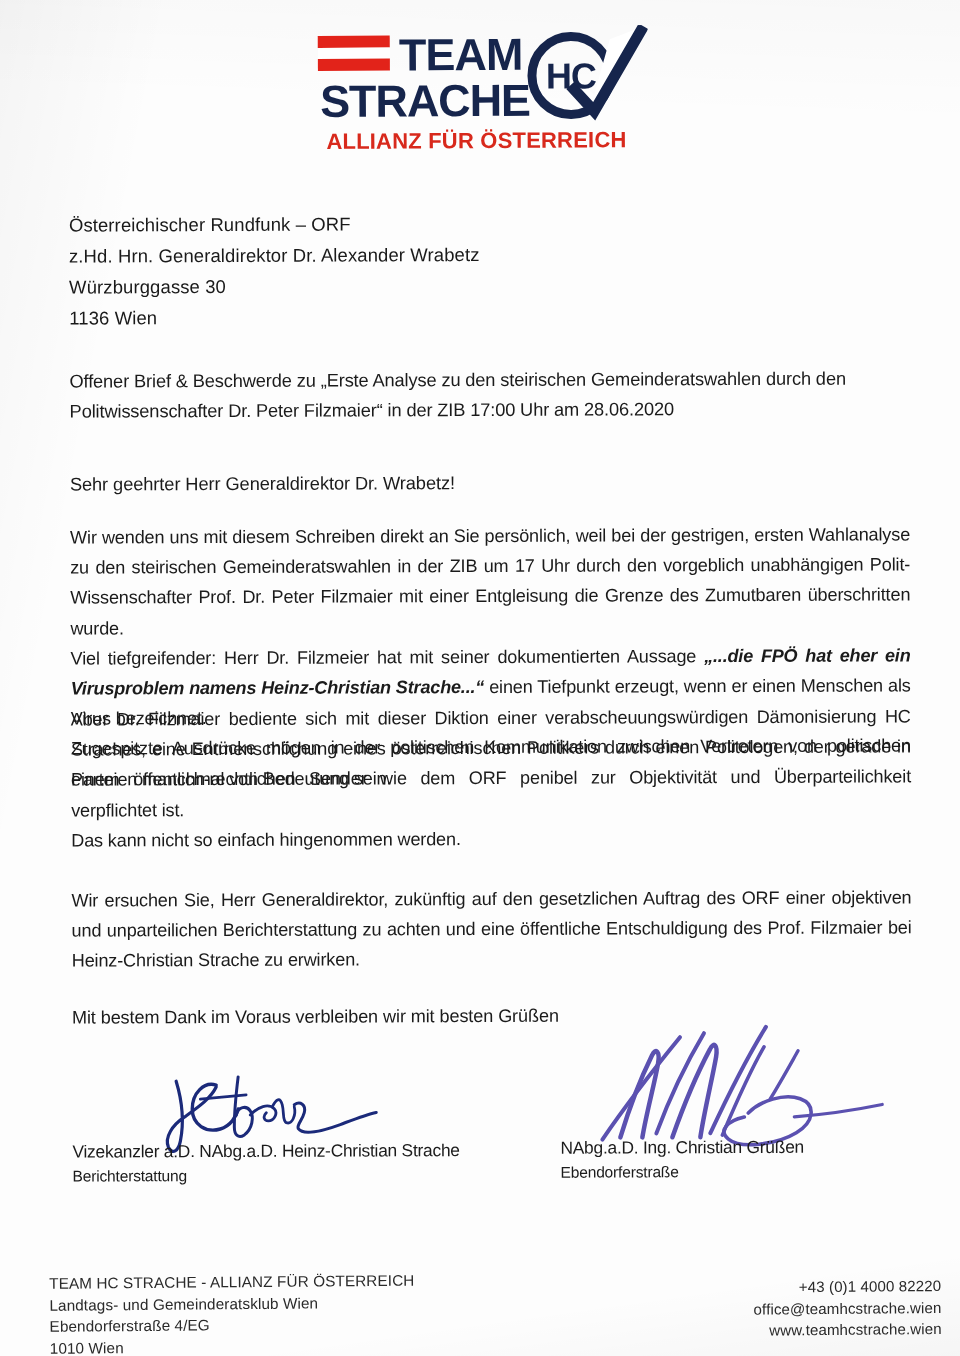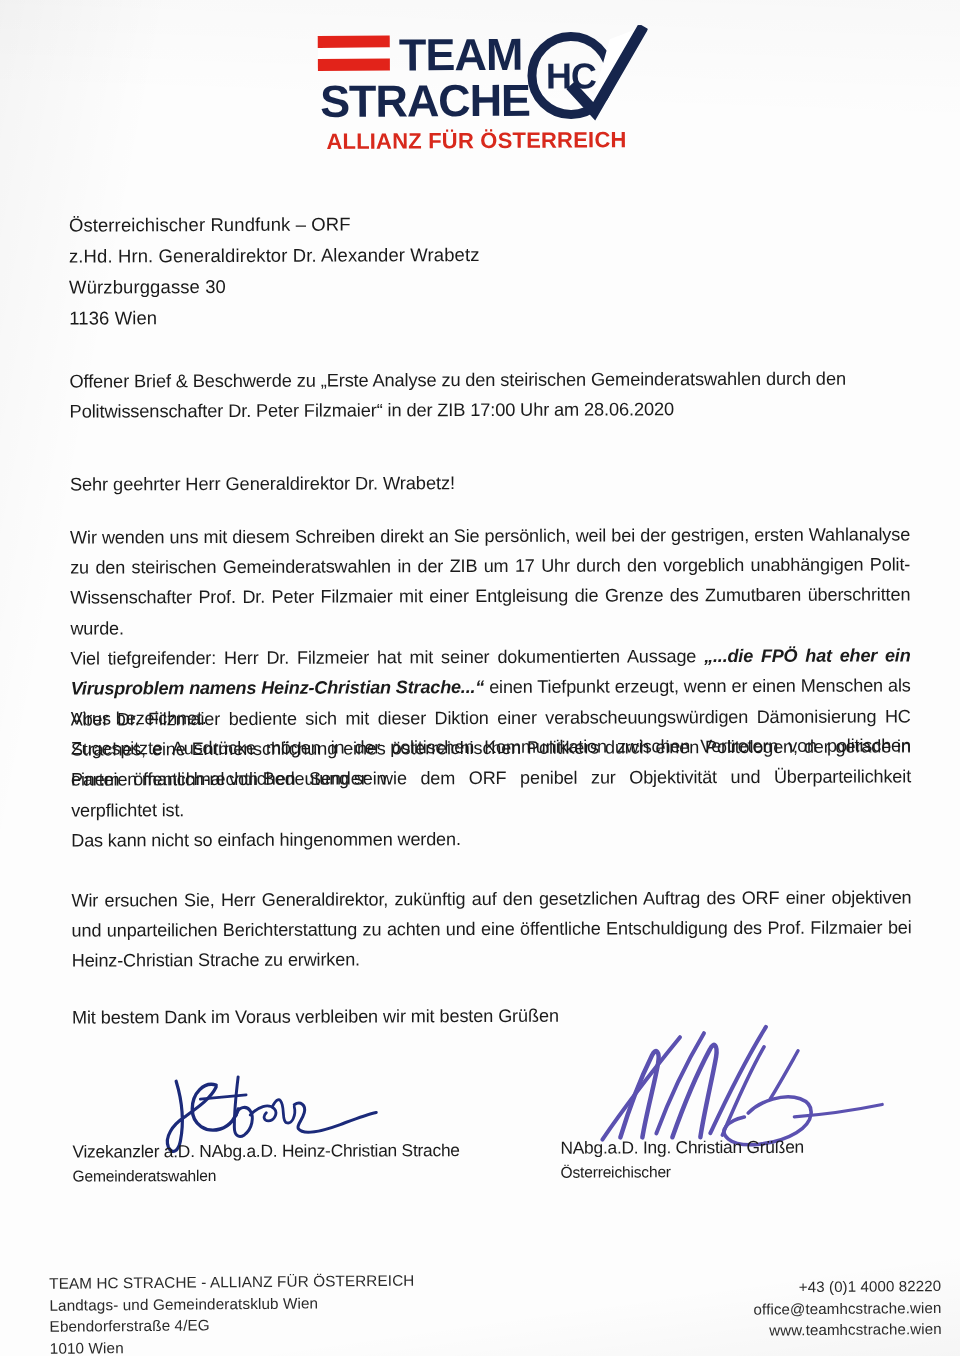--- a/index.html
+++ b/index.html
@@ -292,23 +292,23 @@
         <path d="M116 112 C132 78, 152 38, 172 6" stroke-width="4"></path>
         <path d="M128 114 C140 86, 156 50, 170 26" stroke-width="3.6"></path>
         <path d="M150 96 C132 100, 124 110, 134 118 C146 128, 182 124, 202 112
                  C220 101, 222 84, 206 78 C190 72, 166 80, 154 92" stroke-width="3.6"></path>
         <path d="M176 78 C186 62, 196 44, 204 30" stroke-width="3.4"></path>
         <path d="M200 96 C228 94, 258 90, 288 84" stroke-width="3.2"></path>
       </g>
     </svg>
 
     <div class="sig-name sn-l">Vizekanzler a.D. NAbg.a.D. Heinz-Christian Strache</div>
-    <div class="sig-role sr-l">Gemeinderatswahlen</div>
+    <div class="sig-role sr-l">Berichterstattung</div>
     <div class="sig-name sn-r">NAbg.a.D. Ing. Christian Grüßen</div>
-    <div class="sig-role sr-r">Österreichischer</div>
+    <div class="sig-role sr-r">Ebendorferstraße</div>
   </div>
 
   <div class="footer">
     <div class="foot-left">TEAM HC STRACHE - ALLIANZ FÜR ÖSTERREICH
 Landtags- und Gemeinderatsklub Wien
 Ebendorferstraße 4/EG
 1010 Wien</div>
     <div class="foot-right">+43 (0)1 4000 82220
 office@teamhcstrache.wien
 www.teamhcstrache.wien</div>

